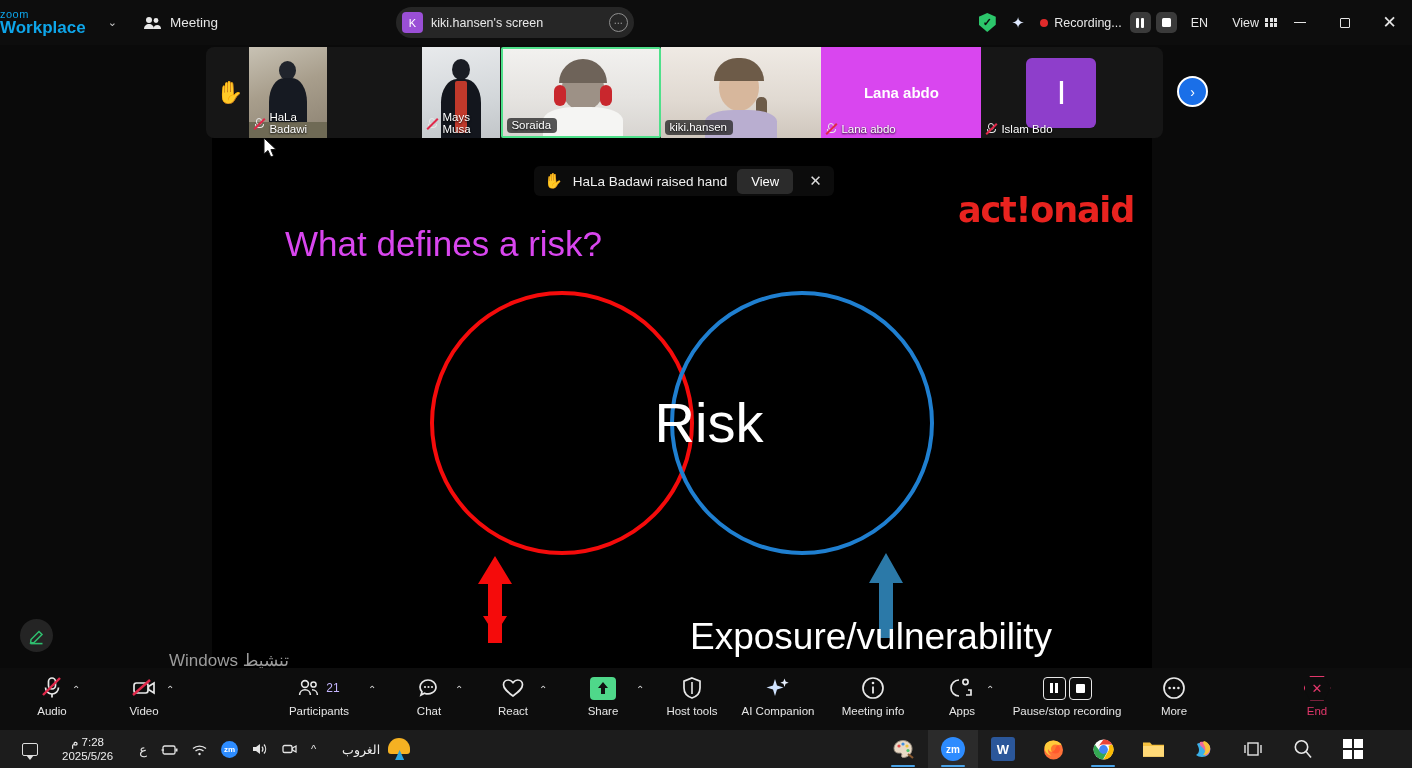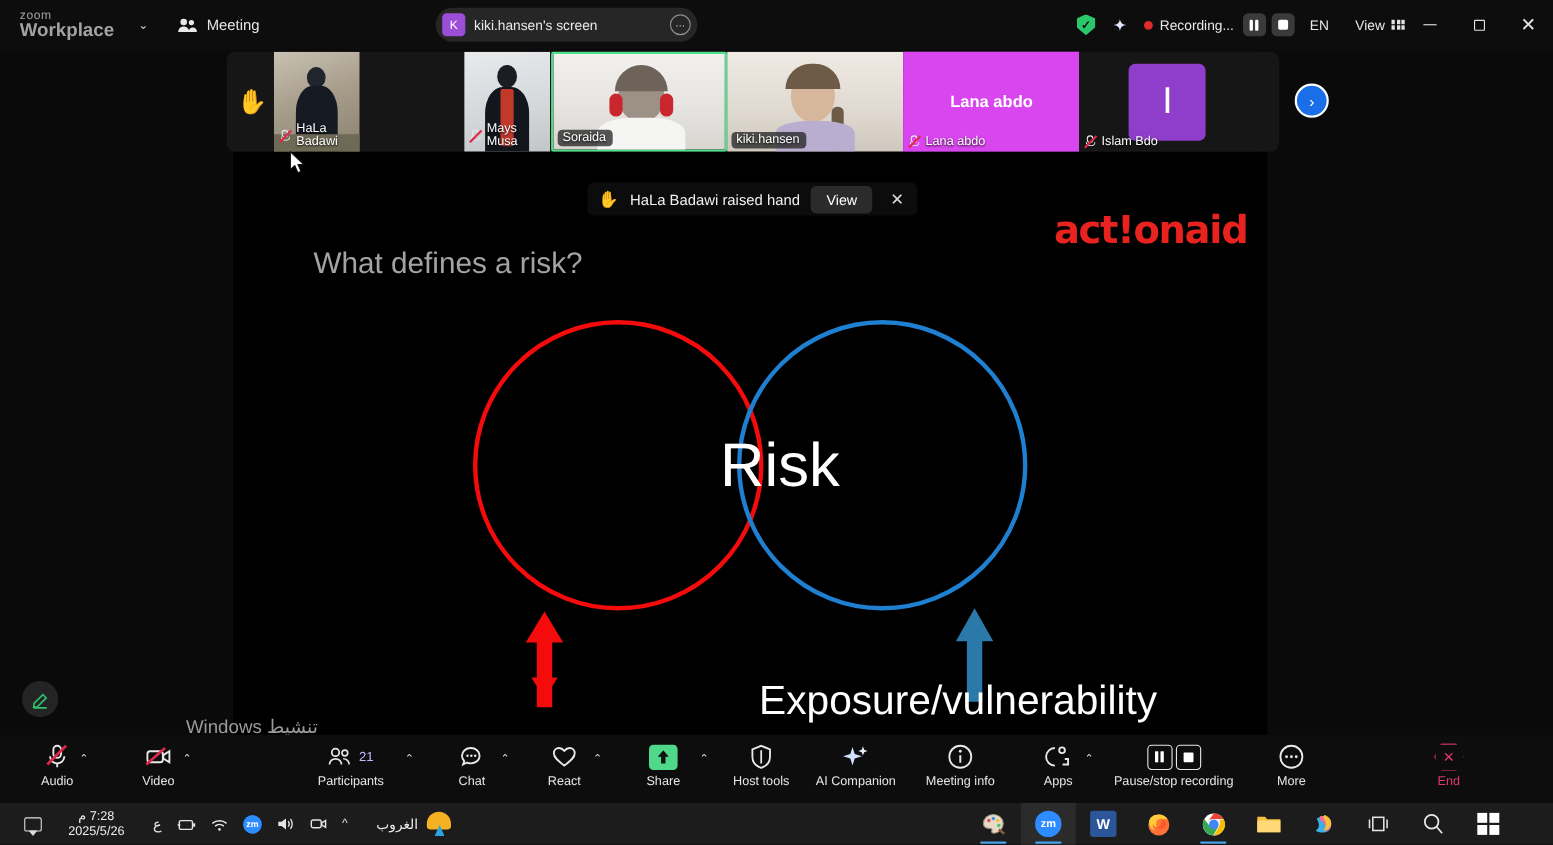--- a/index.html
+++ b/index.html
@@ -9,21 +9,21 @@
     font-family: "Liberation Sans", sans-serif;
     overflow: hidden;
   }
   #app { position: relative; width: 1412px; height: 768px; background: #0a0a0a; }
 
   
   .titlebar {
     position: absolute; top: 0; left: 0; width: 1412px; height: 45px;
     background: #0d0d0d; display: flex; align-items: center;
   }
-  .zoom-logo { margin-left: 18px; line-height: 1; color: #a3a3a3; }
+  .zoom-logo { line-height: 1; color: #0ea5e9; }
   .zoom-logo .zl1 { font-size: 11px; letter-spacing: .5px; display: block; }
   .zoom-logo .zl2 { font-size: 17px; font-weight: bold; display: block; margin-top: -1px; }
   .chev-title { margin-left: 22px; color: #c9c9c9; font-size: 11px; }
   .meeting-grp { display: flex; align-items: center; margin-left: 26px; gap: 8px; }
   .meeting-grp .lbl { color: #e6e6e6; font-size: 13.5px; }
 
   .share-pill {
     position: absolute; left: 396px; top: 7px;
     height: 31px; width: 238px; border-radius: 16px;
     background: #262626; display: flex; align-items: center; padding: 0 6px;
@@ -140,21 +140,21 @@
   }
   .notif .close { color: #dcdcdc; font-size: 15px; padding: 0 6px; }
 
   .aa-logo {
     position: absolute; right: 18px; top: 52px; z-index: 15;
     color: #e8231f; font-size: 35px; font-weight: bold; letter-spacing: -1.2px;
     font-family: "DejaVu Sans", sans-serif;
   }
   .slide-title {
     position: absolute; left: 73px; top: 86px;
-    color: #a3a3a3; font-size: 27px; font-weight: normal;
+    color: #d946ef; font-size: 35px; font-weight: normal;
   }
   .venn { position: absolute; left: 0; top: 0; width: 940px; height: 530px; }
   .risk-word {
     position: absolute; left: 437px; top: 252px; width: 120px; text-align: center;
     color: #fff; font-size: 56px; z-index: 6;
   }
   .lbl-threat {
     position: absolute; left: 180px; top: 478px; color: #fff; font-size: 40px;
   }
   .lbl-expo {

